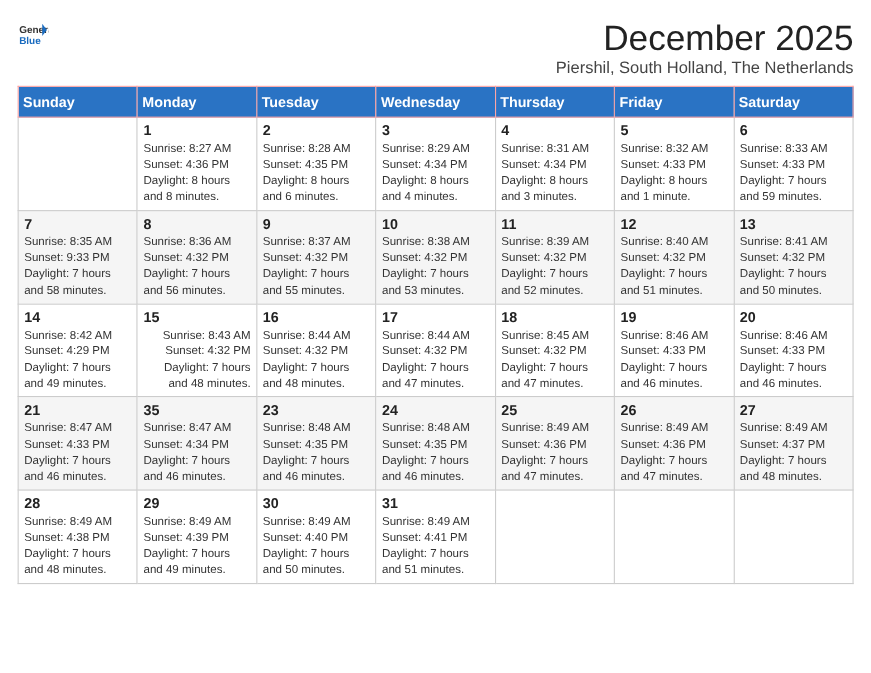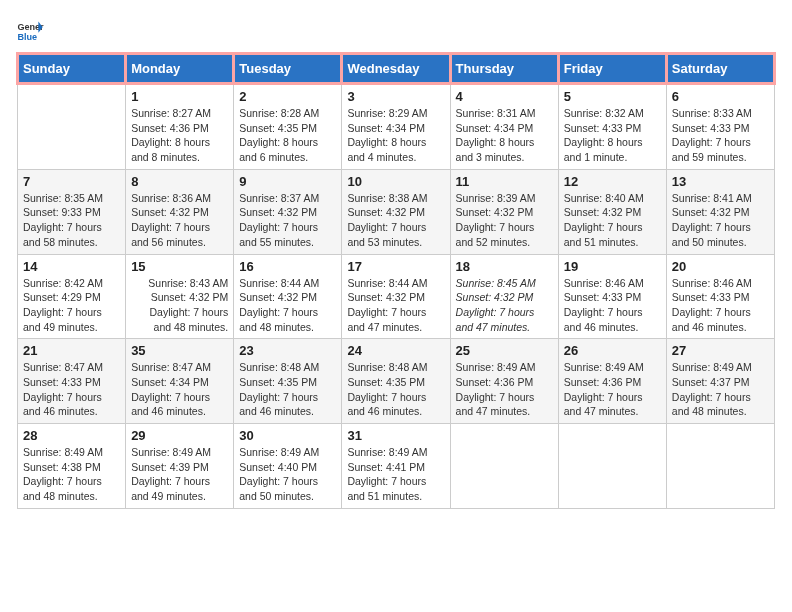--- a/index.html
+++ b/index.html
@@ -40,21 +40,21 @@
       border-collapse: collapse;
       border: 1px solid #ccc;
     }
     .calendar th {
       background-color: #2a73c4;
       color: #fff;
       font-size: 13px;
       font-weight: bold;
       padding: 6px 4px;
       text-align: left;
-      border: 3px solid #fca5a5;
+      border: 1px solid #fca5a5;
     }
     .calendar td {
       vertical-align: top;
       border: 1px solid #ccc;
       padding: 4px 5px;
       width: 108px;
       min-height: 80px;
       background: #fff;
     }
     .calendar tr:nth-child(even) td {
@@ -78,20 +78,24 @@
 <body>
 
 <div class="header-section">
   <div class="logo">
     <svg class="logo-icon" viewBox="0 0 40 40">
       <text x="2" y="20" font-size="13" font-weight="bold" fill="#333">General</text>
       <text x="2" y="34" font-size="13" font-weight="bold" fill="#1a6bbf">Blue</text>
       <polygon points="32,8 38,16 32,24" fill="#1a6bbf"></polygon>
     </svg>
   </div>
+  <div class="title-section">
+    <div class="month-title">December 2025</div>
+    <div class="location-title">Piershil, South Holland, The Netherlands</div>
+  </div>
 </div>
 
 <table class="calendar">
   <thead>
     <tr>
     <th>Sunday</th>
         <th>Monday</th>
         <th>Tuesday</th>
         <th>Wednesday</th>
         <th>Thursday</th>
@@ -220,21 +224,21 @@
         </td>
         <td>
           <span class="day-num">17</span>
           <div class="day-detail" style="white-space: pre-line;">Sunrise: 8:44 AM
 Sunset: 4:32 PM
 Daylight: 7 hours
 and 47 minutes.</div>
         </td>
         <td>
           <span class="day-num">18</span>
-          <div class="day-detail" style="white-space: pre-line; font-style: italic;">Sunrise: 8:45 AM
+          <div class="day-detail" style="white-space: pre-line;">Sunrise: 8:45 AM
 Sunset: 4:32 PM
 Daylight: 7 hours
 and 47 minutes.</div>
         </td>
         <td>
           <span class="day-num">19</span>
           <div class="day-detail" style="white-space: pre-line;">Sunrise: 8:46 AM
 Sunset: 4:33 PM
 Daylight: 7 hours
 and 46 minutes.</div>

